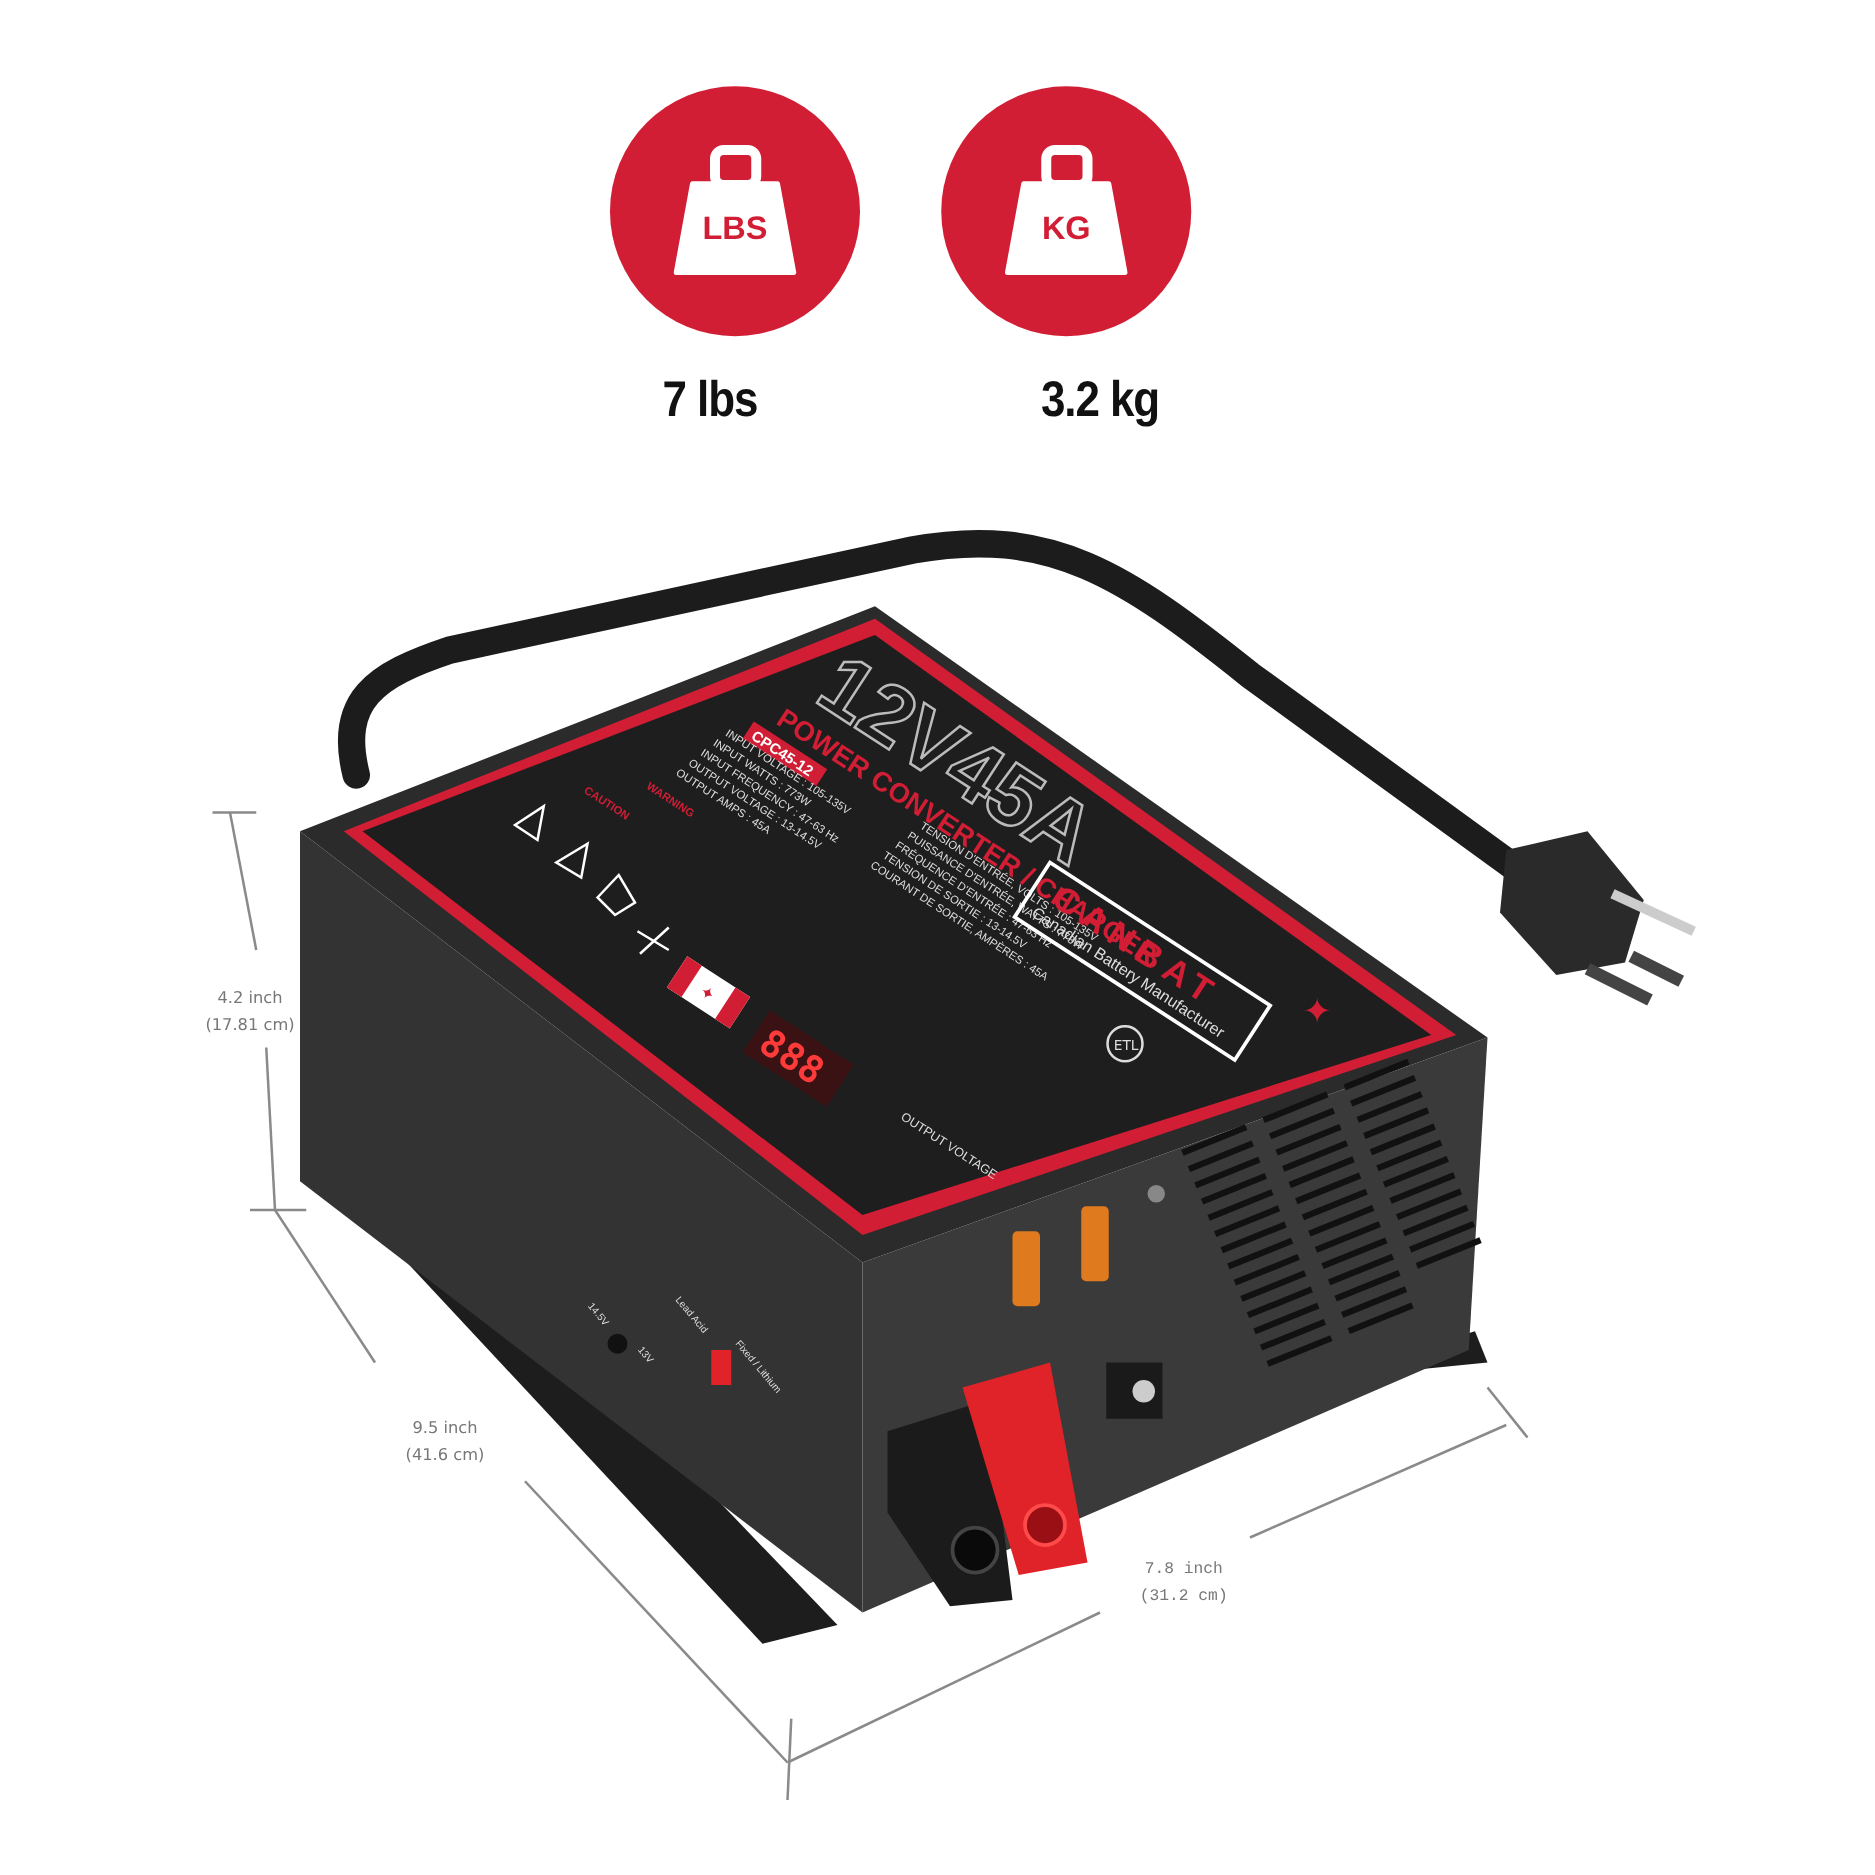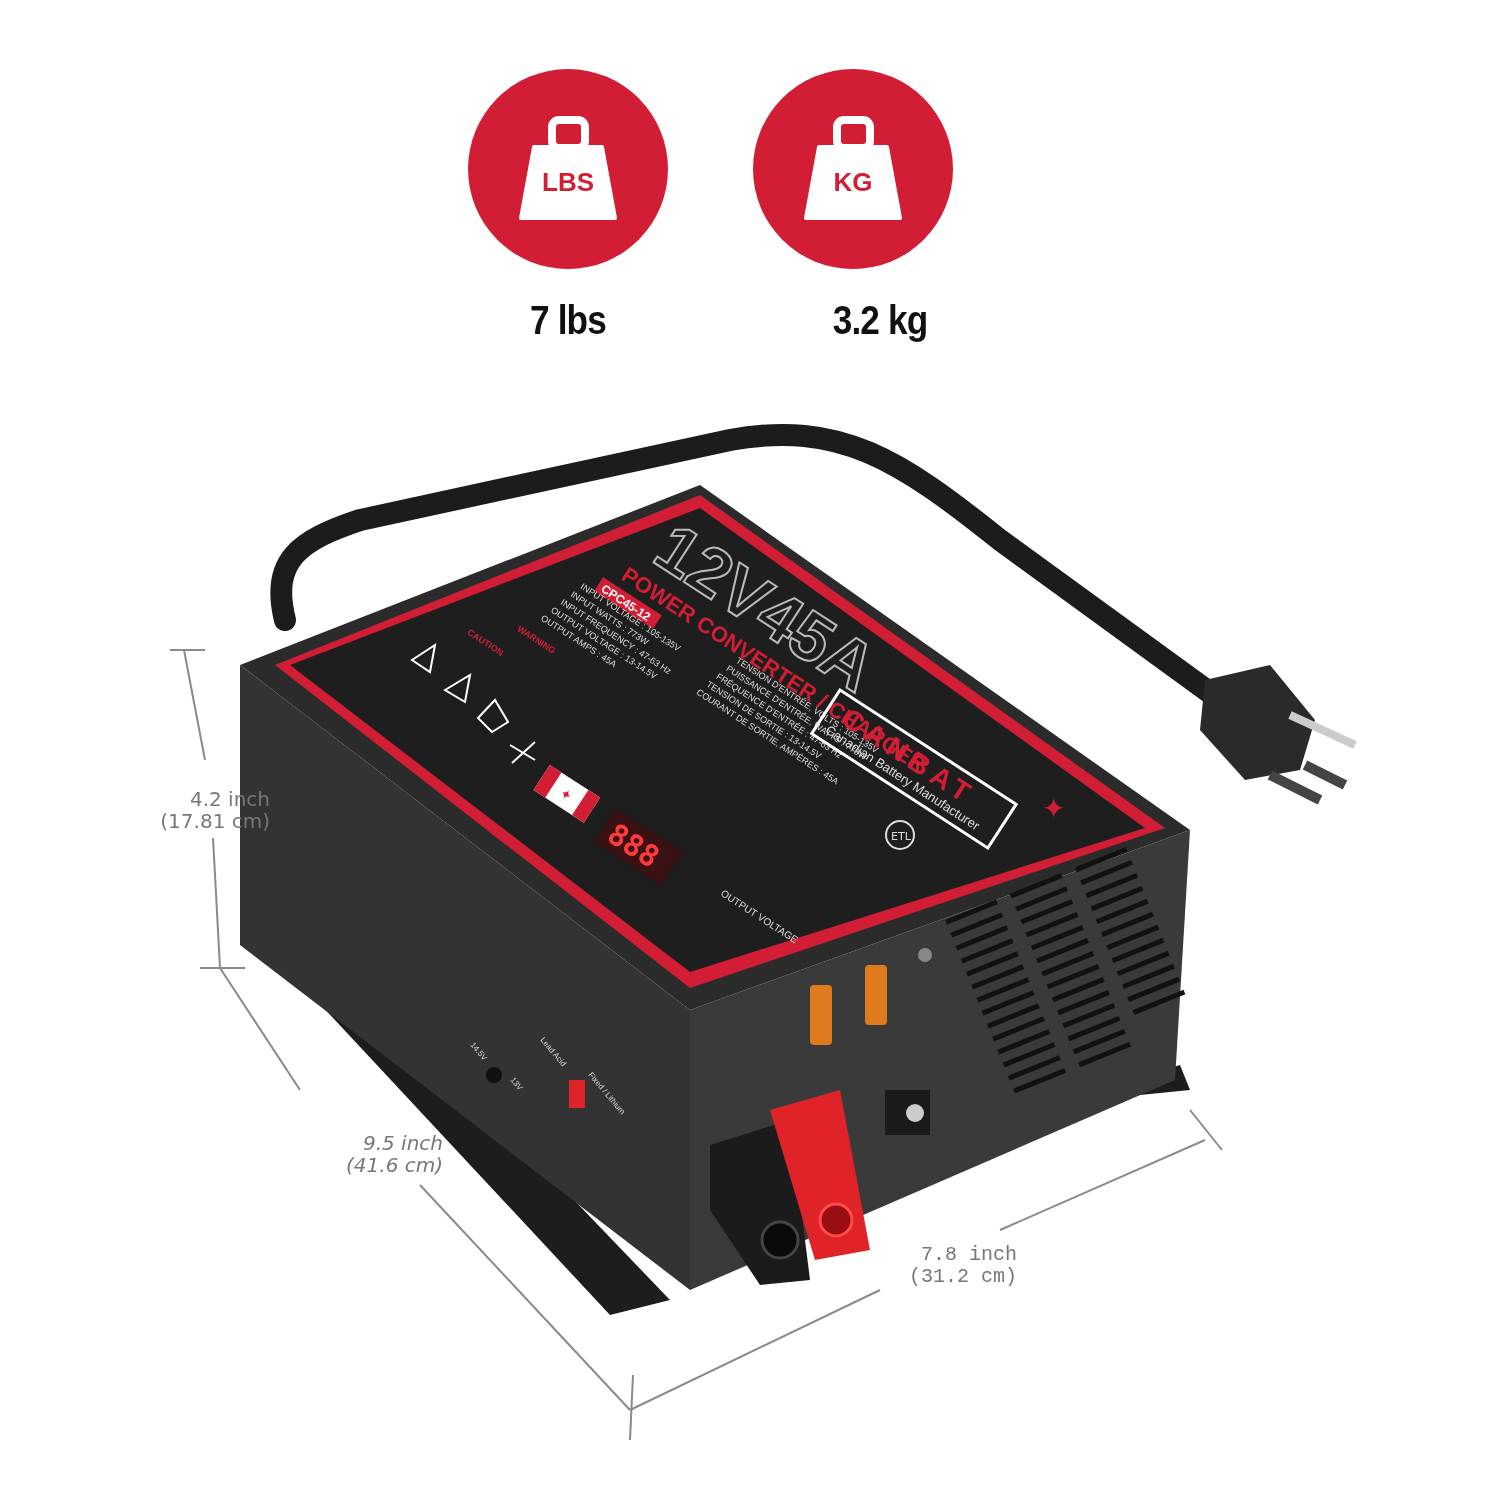--- a/index.html
+++ b/index.html
@@ -1,26 +1,26 @@
 <!DOCTYPE html>
 <html><head>
 <meta charset="utf-8">
 <style>
   html,body{margin:0;padding:0;background:#fff;}
   body{width:1500px;height:1500px;position:relative;overflow:hidden;font-family:"DejaVu Sans",sans-serif;}
   .badge{position:absolute;width:200px;height:200px;border-radius:50%;background:#d21e35;}
   .badge svg{position:absolute;left:0;top:0;}
   .weight-label{position:absolute;font-family:"Liberation Sans",sans-serif;font-weight:bold;font-size:40px;color:#111;letter-spacing:-1px;transform:scaleX(0.88);transform-origin:center;text-align:center;width:240px;}
-  .dim-label{position:absolute;font-family:"DejaVu Sans",sans-serif;font-size:20px;color:#777;text-align:right;line-height:22px;width:140px;}
+  .dim-label{position:absolute;font-family:"DejaVu Sans",sans-serif;font-size:13px;color:#777;text-align:center;line-height:22px;width:140px;}
   svg.scene{position:absolute;left:0;top:0;}
 </style>
 </head>
 <body>
 
-<div class="badge" style="left:468px;top:69px;">
+<div class="badge" style="left:488px;top:69px;">
   <svg width="200" height="200">
     <rect x="84" y="51" width="33" height="28" rx="7" fill="none" stroke="#fff" stroke-width="8"></rect>
     <polygon points="66,78 134,78 147,149 53,149" fill="#fff" stroke="#fff" stroke-width="4" stroke-linejoin="round"></polygon>
     <text x="100" y="122" text-anchor="middle" font-family="Liberation Sans, sans-serif" font-weight="bold" font-size="26" fill="#d21e35">LBS</text>
   </svg>
 </div>
 <div class="badge" style="left:753px;top:69px;">
   <svg width="200" height="200">
     <rect x="84" y="51" width="33" height="28" rx="7" fill="none" stroke="#fff" stroke-width="8"></rect>
     <polygon points="66,78 134,78 147,149 53,149" fill="#fff" stroke="#fff" stroke-width="4" stroke-linejoin="round"></polygon>
@@ -190,20 +190,20 @@
     <text transform="translate(510,1080) rotate(50)">13V</text>
     <text transform="translate(540,1040) rotate(50)">Lead Acid</text>
     <text transform="translate(588,1075) rotate(50)">Fixed / Lithium</text>
   </g>
 </svg>
 
 <div class="dim-label" style="left:130px;top:788px;">
   <div>4.2 inch</div>
   <div>(17.81 cm)</div>
 </div>
-<div class="dim-label" style="left:303px;top:1132px;font-style:italic;">
+<div class="dim-label" style="left:286px;top:1132px;">
   <div>9.5 inch</div>
   <div>(41.6 cm)</div>
 </div>
 <div class="dim-label" style="left:877px;top:1244px;font-family:Liberation Mono, monospace;">
   <div>7.8 inch</div>
   <div>(31.2 cm)</div>
 </div>
 
 </body></html>

